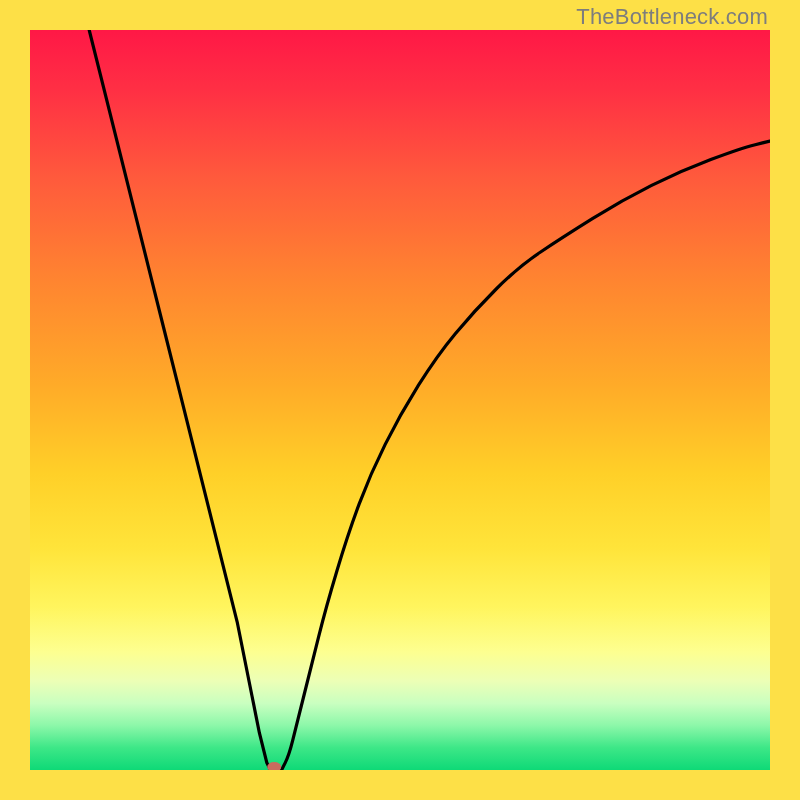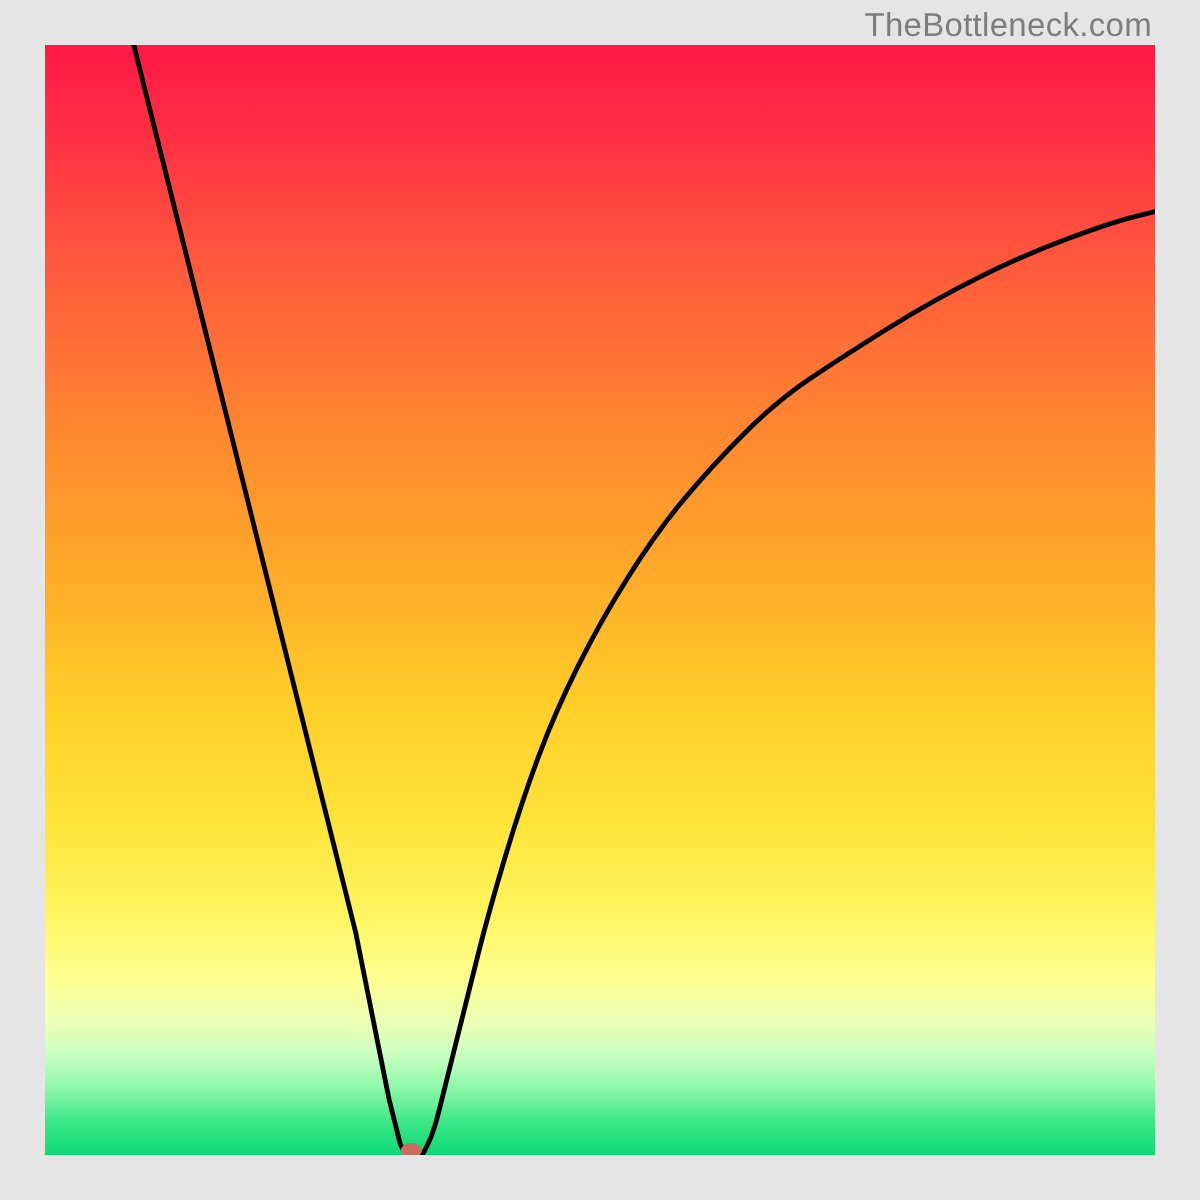--- a/index.html
+++ b/index.html
@@ -6,21 +6,21 @@
     margin: 0;
     padding: 0;
     width: 800px;
     height: 800px;
     overflow: hidden;
     font-family: Arial, Helvetica, sans-serif;
   }
   .frame {
     width: 800px;
     height: 800px;
-    background: #e5e5e5;
+    background: #fde047;
     position: relative;
   }
   .plot-area {
     position: absolute;
     left: 30px;
     top: 30px;
     width: 740px;
     height: 740px;
     overflow: hidden;
   }

